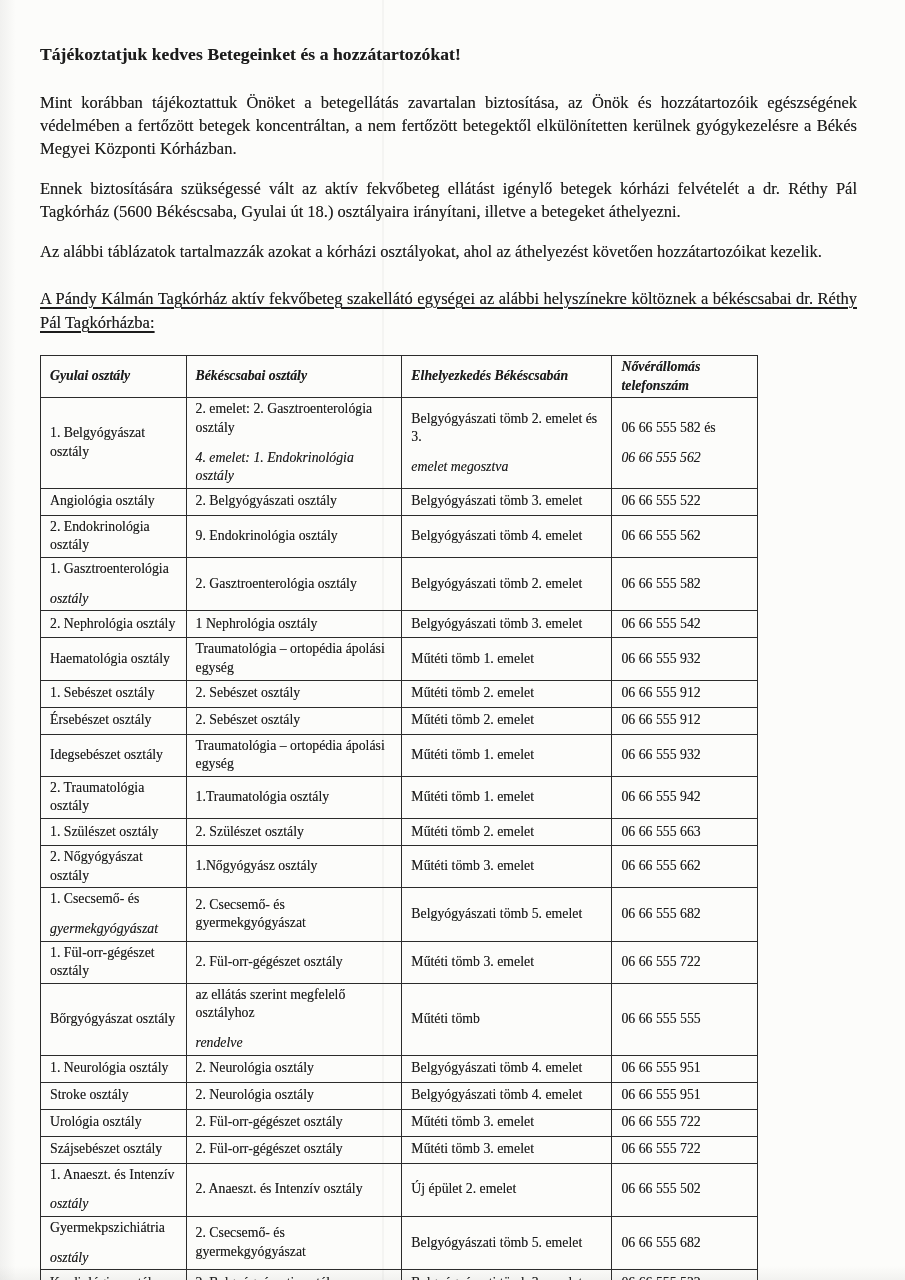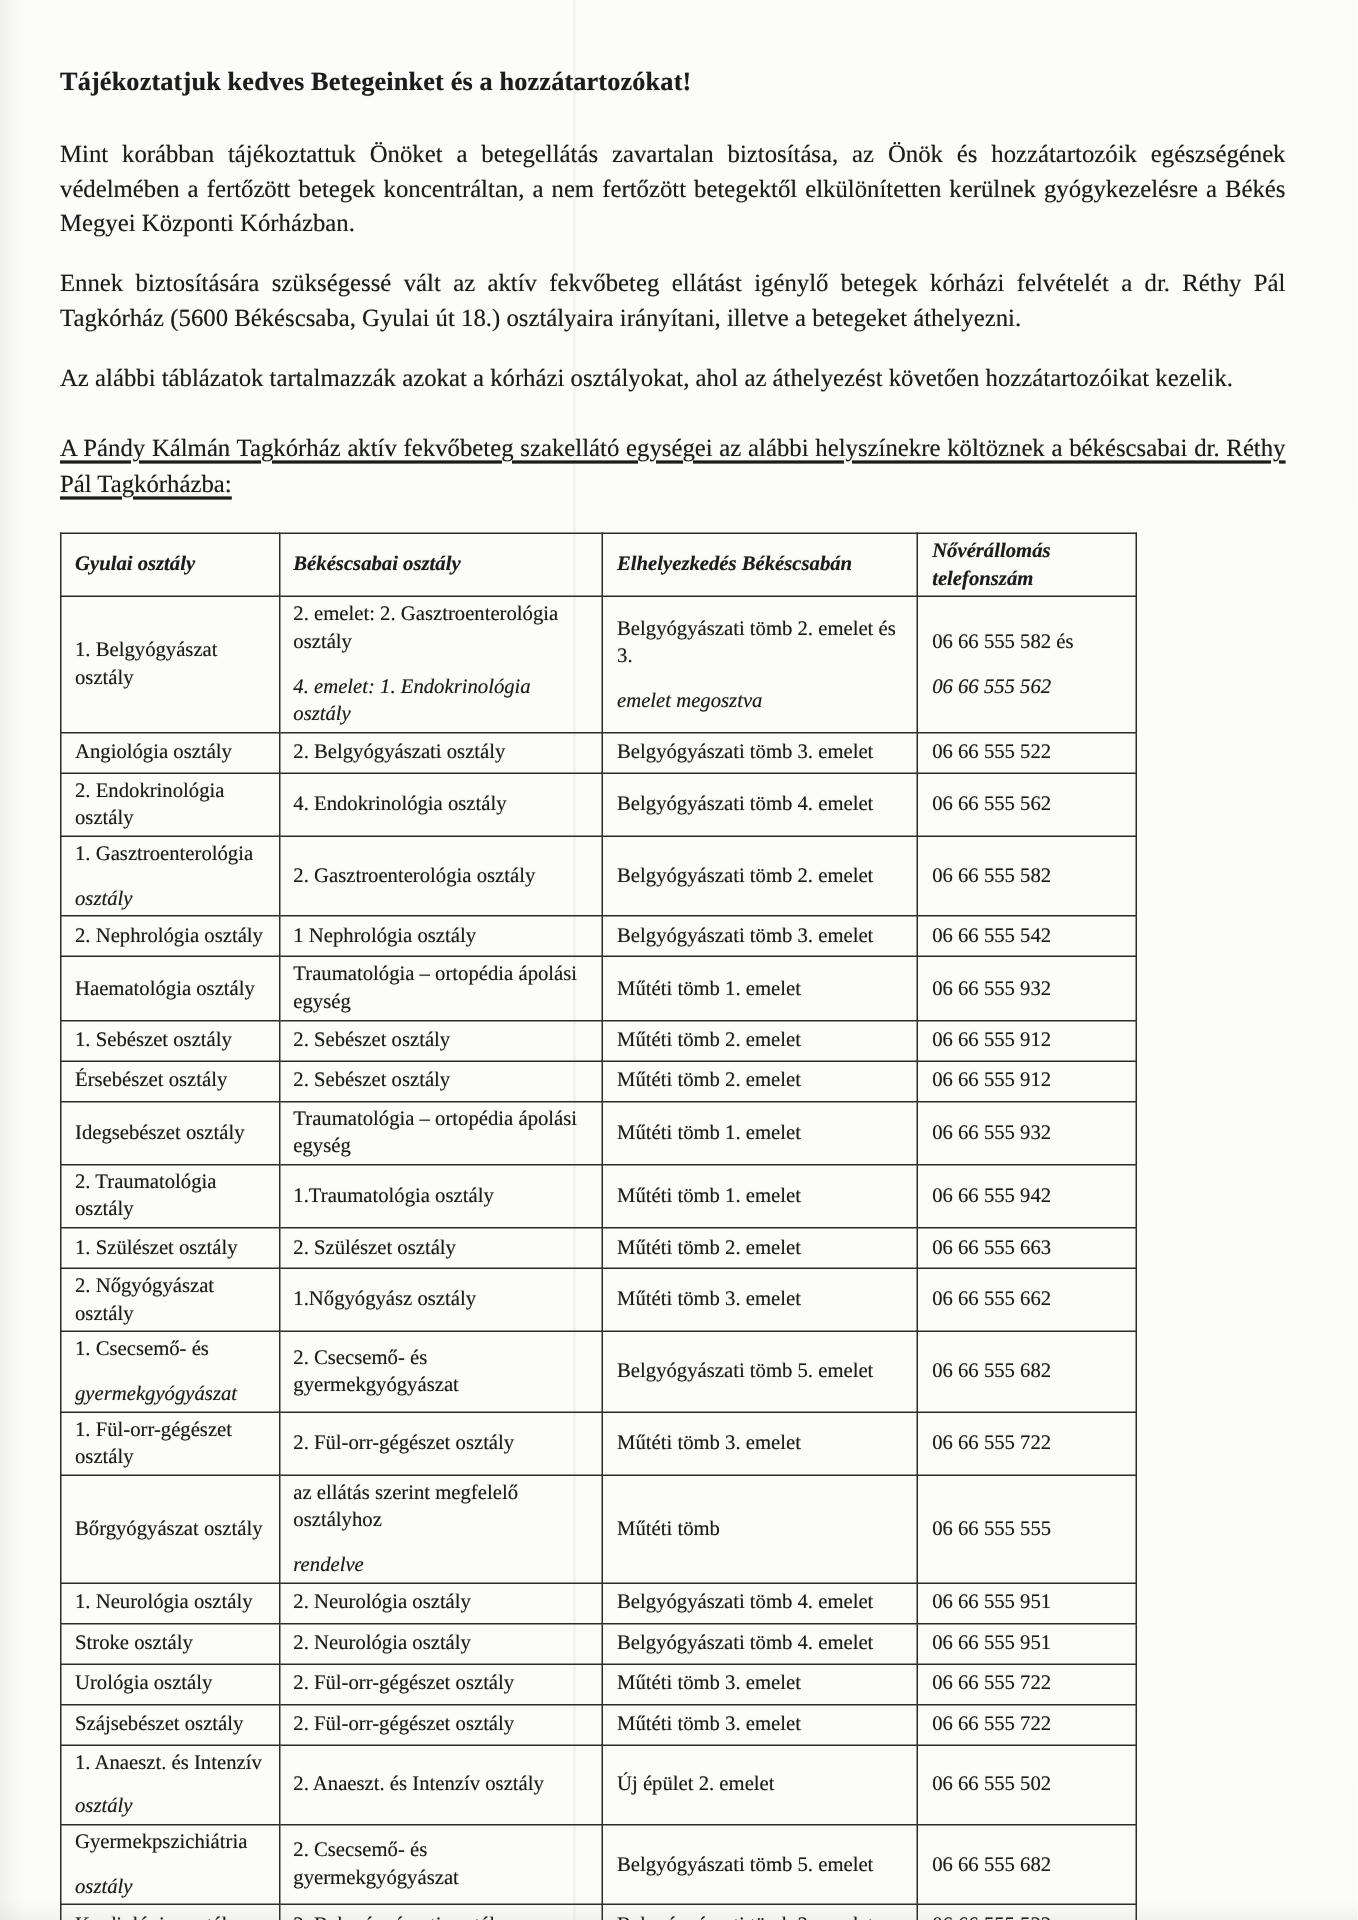--- a/index.html
+++ b/index.html
@@ -156,21 +156,21 @@
           </td>
           <td>
             <span class="cell-line">06 66 555 522</span>
           </td>
         </tr>
         <tr class="row">
           <td>
             <span class="cell-line">2. Endokrinológia osztály</span>
           </td>
           <td>
-            <span class="cell-line">4. Endokrinológia osztály</span>
+            <span class="cell-line">9. Endokrinológia osztály</span>
           </td>
           <td>
             <span class="cell-line">Belgyógyászati tömb 4. emelet</span>
           </td>
           <td>
             <span class="cell-line">06 66 555 562</span>
           </td>
         </tr>
         <tr class="row tall">
           <td>

